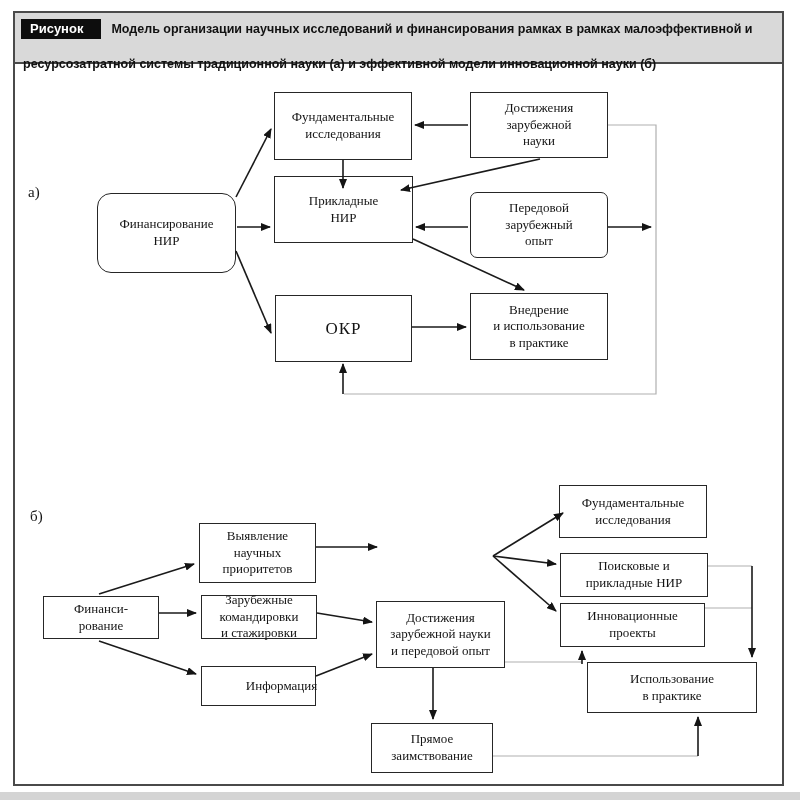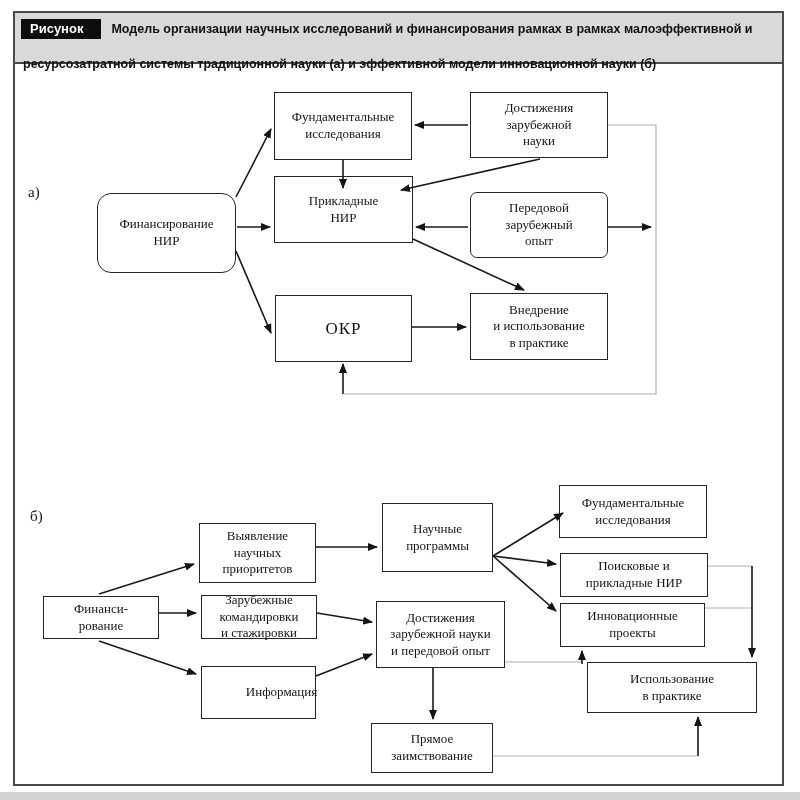--- a/index.html
+++ b/index.html
@@ -81,23 +81,21 @@
 
   <div class="dlabel" style="left:30px;top:508px;">б)</div>
   <div class="box" style="left:199px;top:523px;width:117px;height:60px;">Выявление
 научных
 приоритетов</div>
   <div class="box" style="left:43px;top:596px;width:116px;height:43px;">Финанси-
 рование</div>
   <div class="box" style="left:201px;top:595px;width:116px;height:44px;">Зарубежные
 командировки
 и стажировки</div>
-  <div class="box" style="left:201px;top:666px;width:115px;height:53px;padding-left:48px;">Информация</div>
-  <div class="box" style="left:382px;top:503px;width:111px;height:69px;">Научные
-программы</div>
+  <div class="box" style="left:201px;top:666px;width:115px;height:40px;padding-left:48px;">Информация</div>
   <div class="box" style="left:376px;top:601px;width:129px;height:67px;">Достижения
 зарубежной науки
 и передовой опыт</div>
   <div class="box" style="left:371px;top:723px;width:122px;height:50px;">Прямое
 заимствование</div>
   <div class="box" style="left:559px;top:485px;width:148px;height:53px;">Фундаментальные
 исследования</div>
   <div class="box" style="left:560px;top:603px;width:145px;height:44px;">Инновационные
 проекты</div>
   <div class="box" style="left:560px;top:553px;width:148px;height:44px;">Поисковые и

